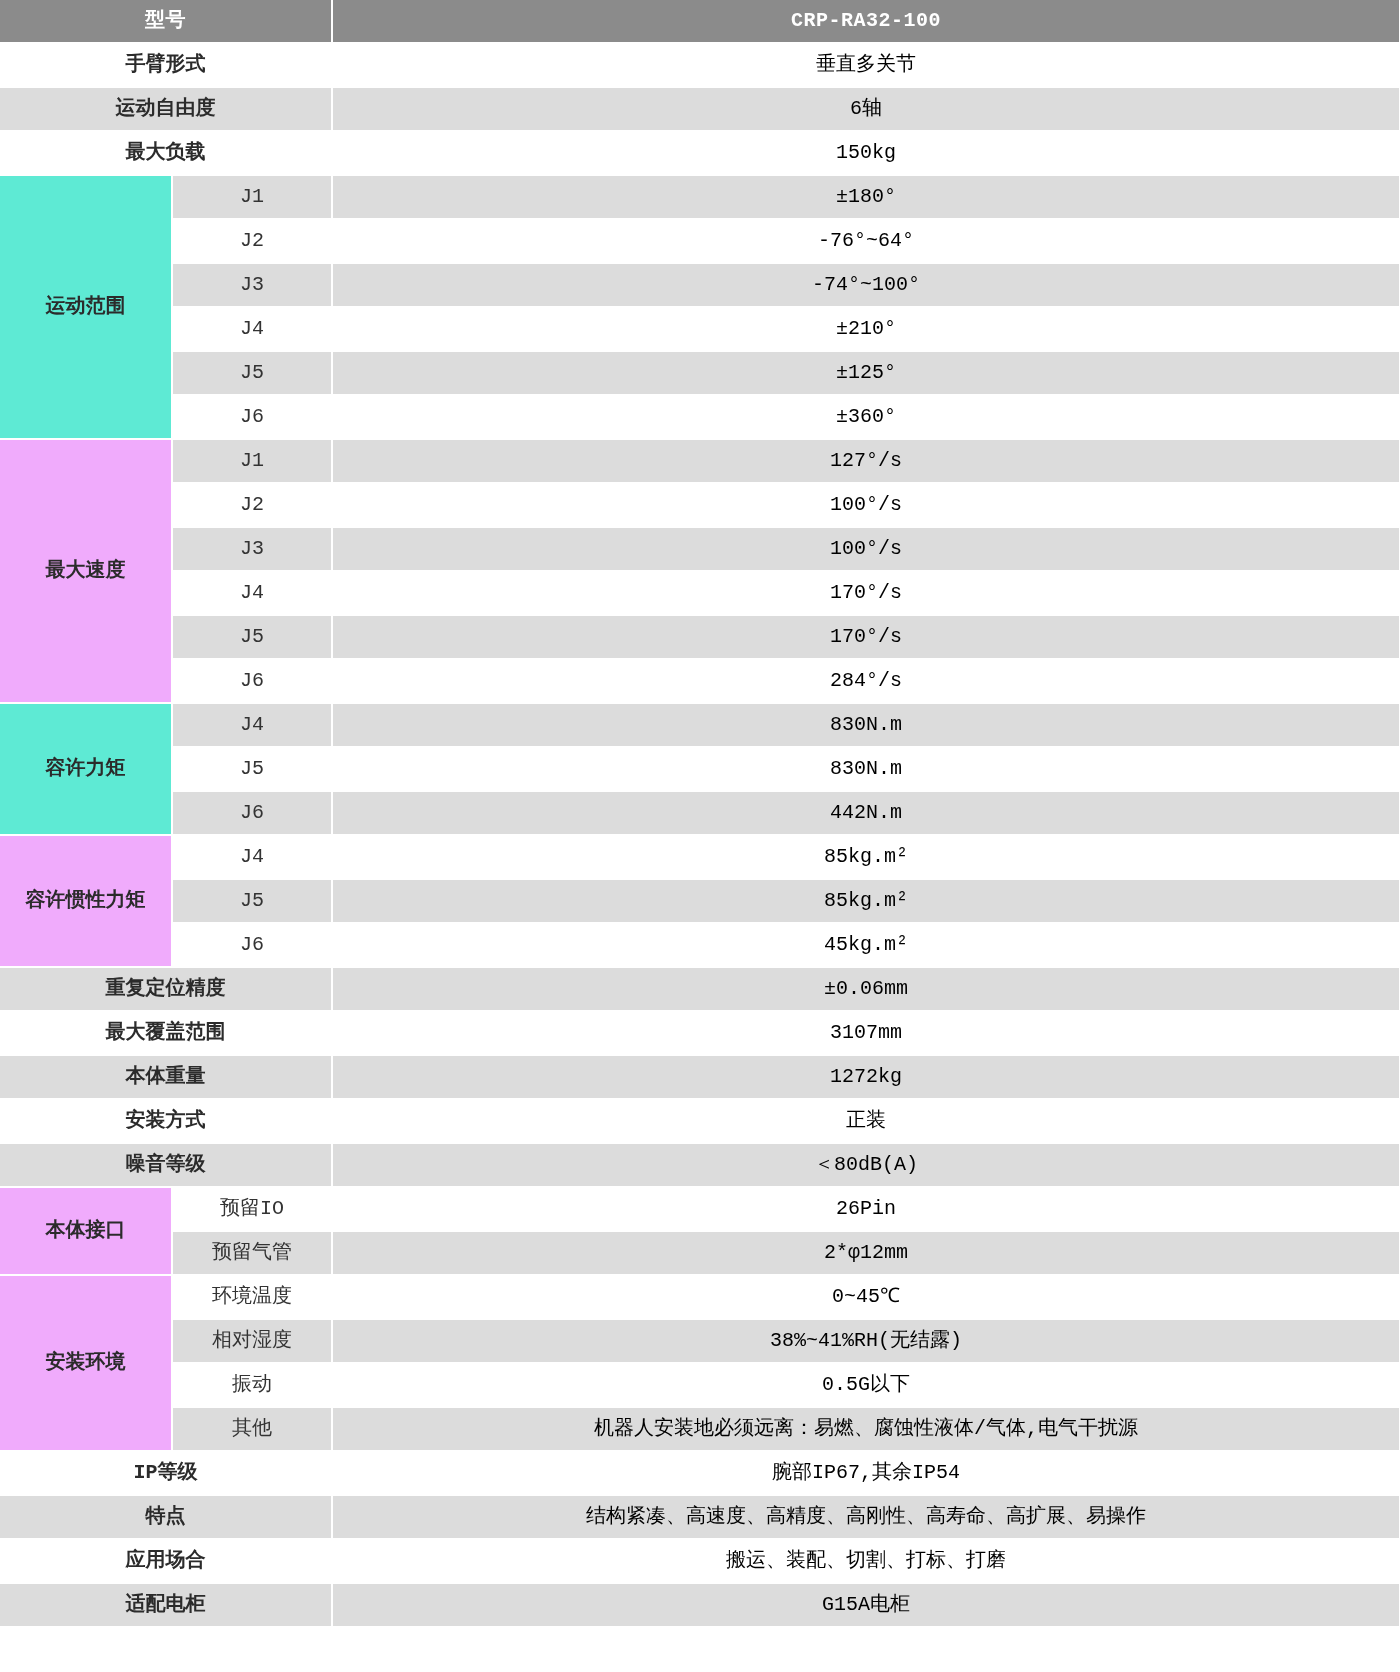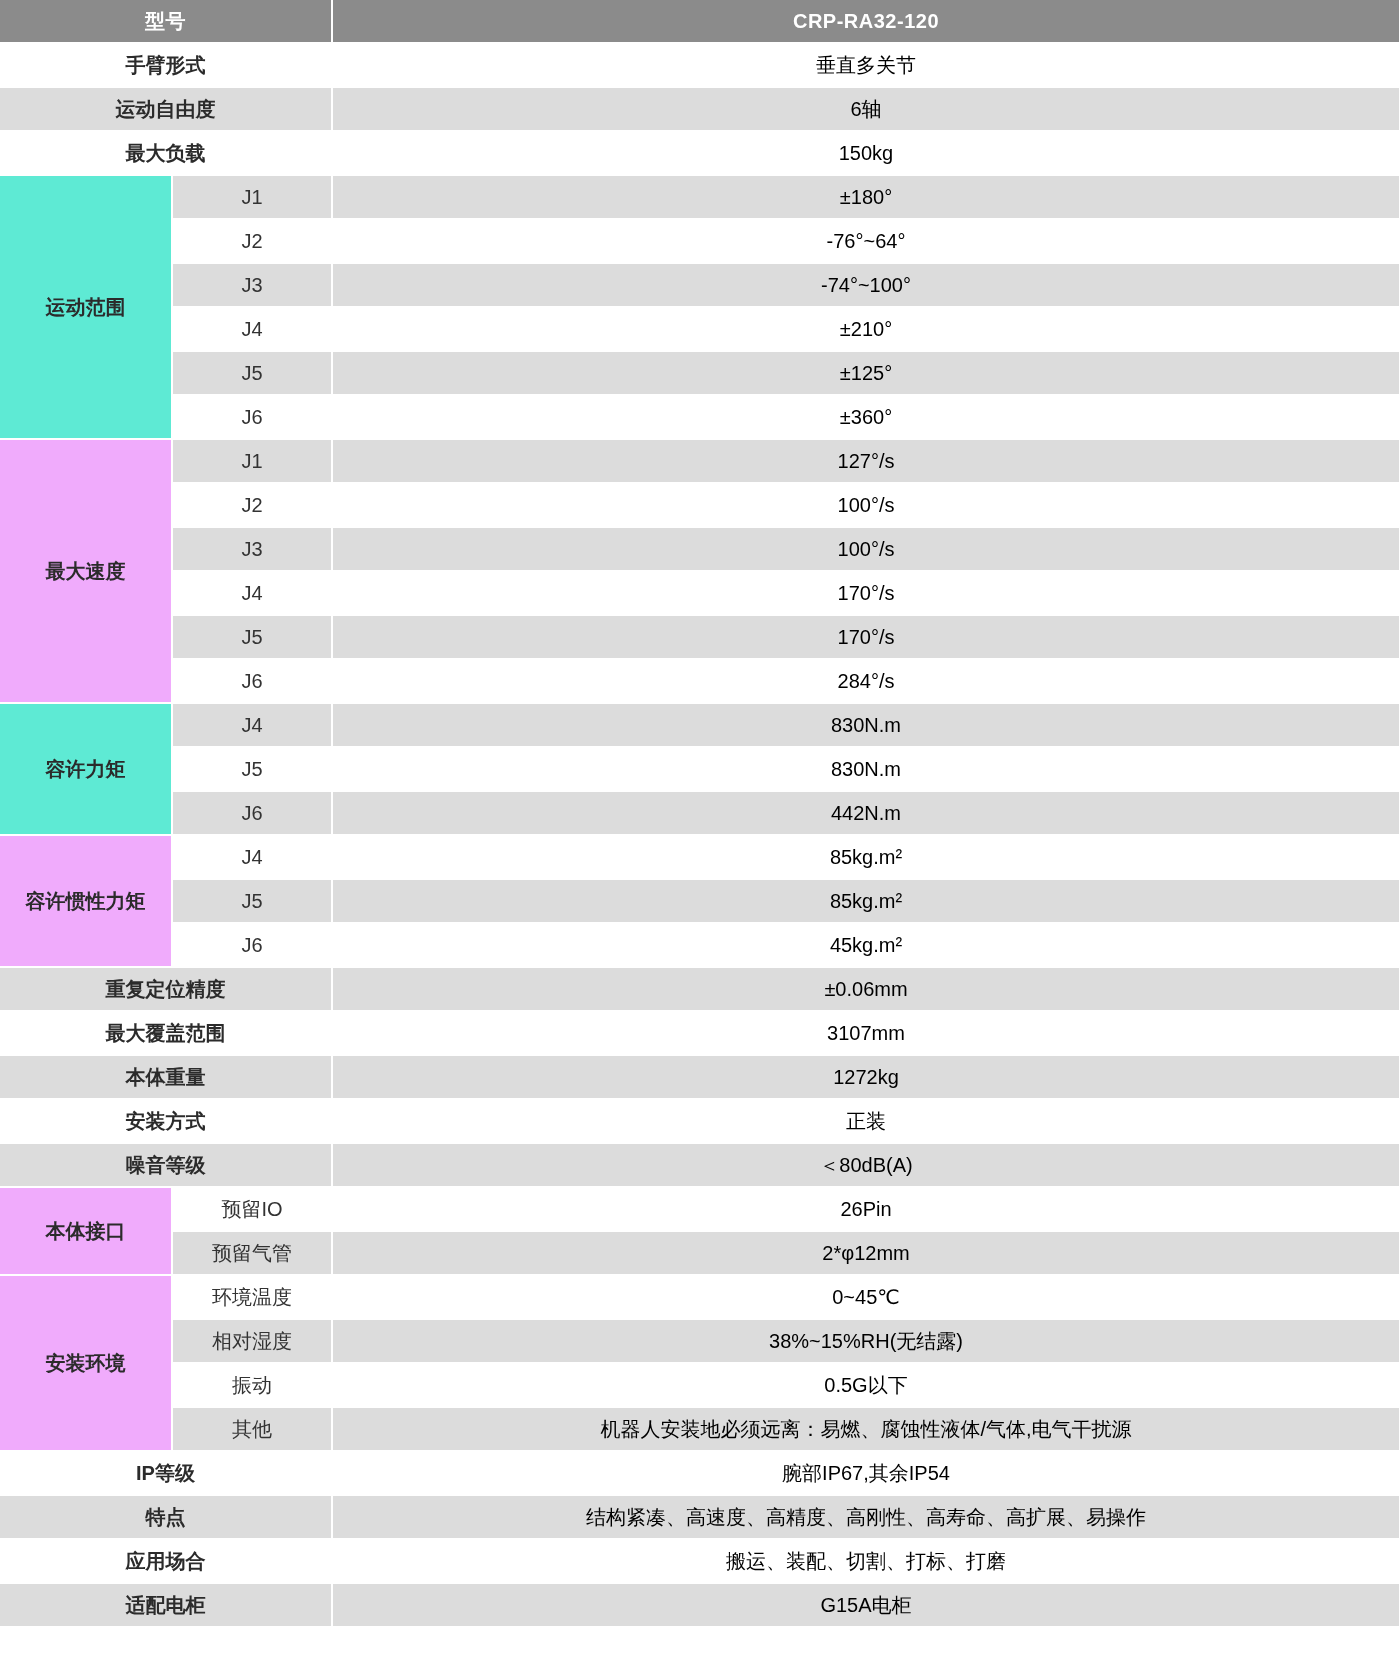--- a/index.html
+++ b/index.html
@@ -10,20 +10,21 @@
   body {
     width: 1400px;
     font-family: "Liberation Sans", "DejaVu Sans", sans-serif;
     color: #333333;
     -webkit-font-smoothing: antialiased;
   }
   #spec-table {
     width: 1400px;
     border-collapse: collapse;
     table-layout: fixed;
+    font-family: Liberation Mono, monospace;
   }
   #spec-table td {
     padding: 0;
     margin: 0;
     text-align: center;
     vertical-align: middle;
     font-size: 20px;
     line-height: 1.3;
     height: 42px;
     border-right: 2px solid #ffffff;
@@ -76,21 +77,21 @@
 <table id="spec-table">
   <colgroup>
     <col class="c-group">
     <col class="c-label">
     <col class="c-value">
   </colgroup>
   <tbody>
 
     <tr>
       <td class="hdr-label" colspan="2">型号</td>
-      <td class="hdr-value">CRP-RA32-120</td>
+      <td class="hdr-value">CRP-RA32-100</td>
     </tr>
 
     <tr>
       <td class="sh-white lbl" colspan="2">手臂形式</td>
       <td class="sh-white val">垂直多关节</td>
     </tr>
 
     <tr>
       <td class="sh-mid lbl" colspan="2">运动自由度</td>
       <td class="sh-mid val">6轴</td>
@@ -216,21 +217,21 @@
       <td class="sh-mid val">2*φ12mm</td>
     </tr>
 
     <tr>
       <td class="sh-group-b grp" rowspan="4">安装环境</td>
       <td class="sh-white joint">环境温度</td>
       <td class="sh-white val">0~45℃</td>
     </tr>
     <tr>
       <td class="sh-mid joint">相对湿度</td>
-      <td class="sh-mid val">38%~15%RH(无结露)</td>
+      <td class="sh-mid val">38%~41%RH(无结露)</td>
     </tr>
     <tr>
       <td class="sh-white joint">振动</td>
       <td class="sh-white val">0.5G以下</td>
     </tr>
     <tr>
       <td class="sh-mid joint">其他</td>
       <td class="sh-mid val val-small">机器人安装地必须远离：易燃、腐蚀性液体/气体,电气干扰源</td>
     </tr>
 

